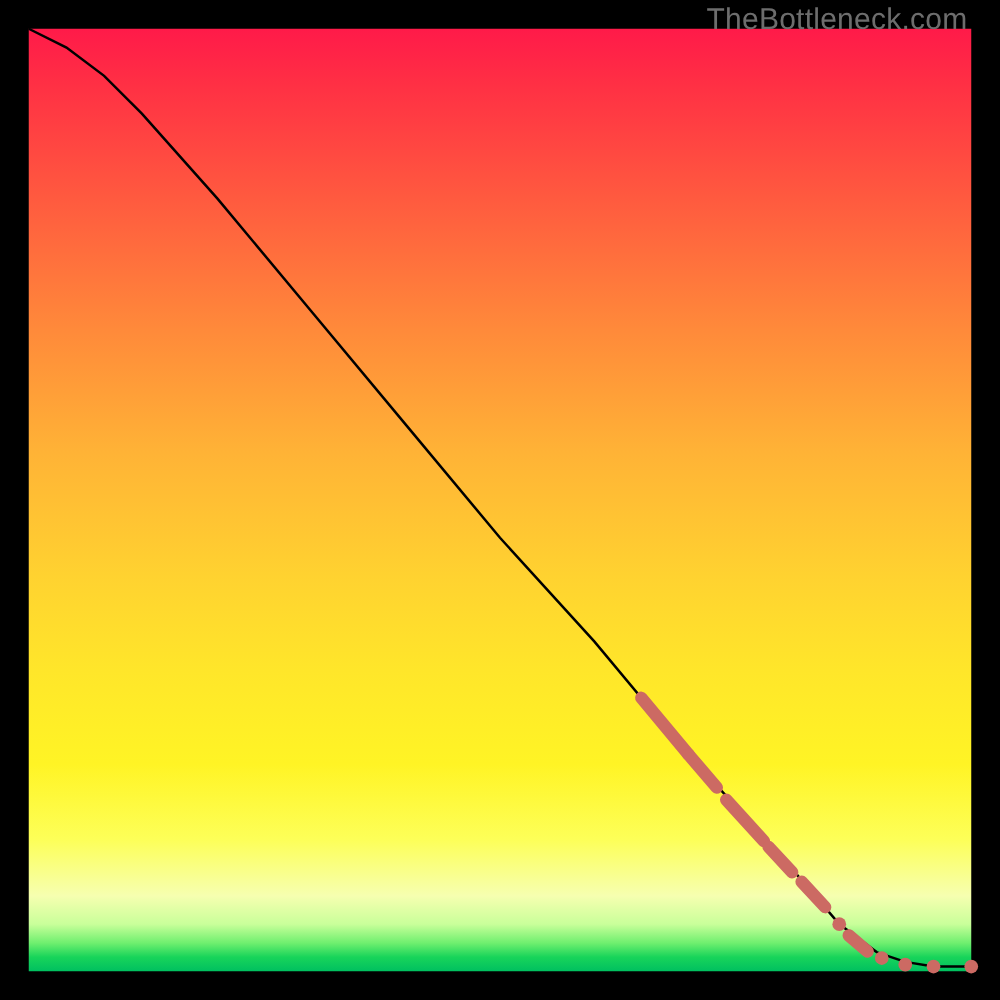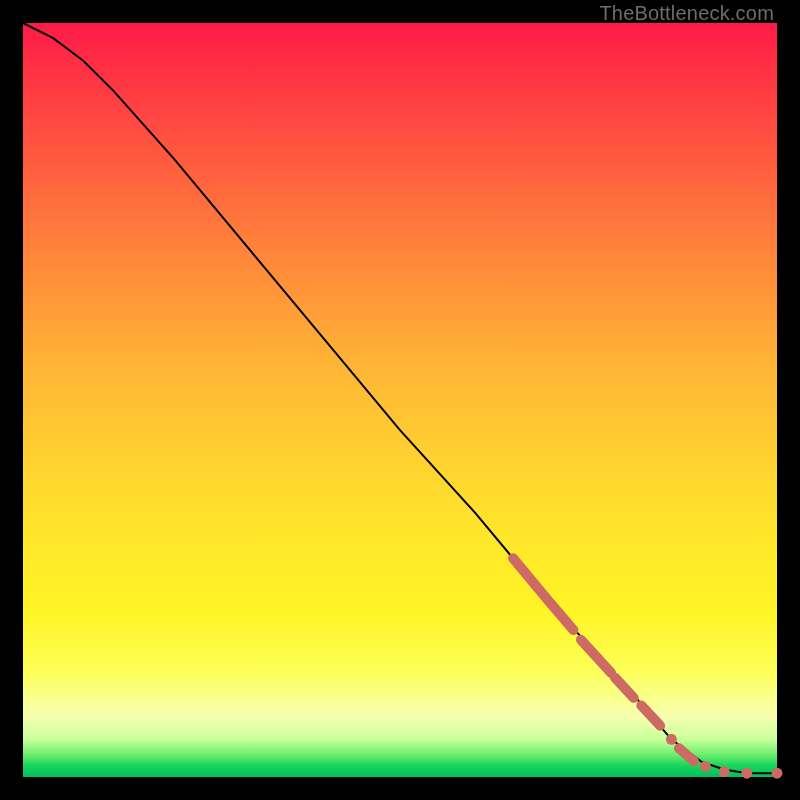--- a/index.html
+++ b/index.html
@@ -42,21 +42,21 @@
       #6fef6f 97%,
       #18d45a 98.5%,
       #00c060 100%
     );
   }
   .watermark {
     position: absolute;
     top: 2px;
     right: 26px;
     color: #6d6d6d;
-    font-size: 20px;
+    font-size: 24px;
     font-weight: 500;
     letter-spacing: 0.2px;
     user-select: none;
   }
   svg.curve {
     position: absolute;
     left: 0;
     top: 0;
     width: 754px;
     height: 754px;

